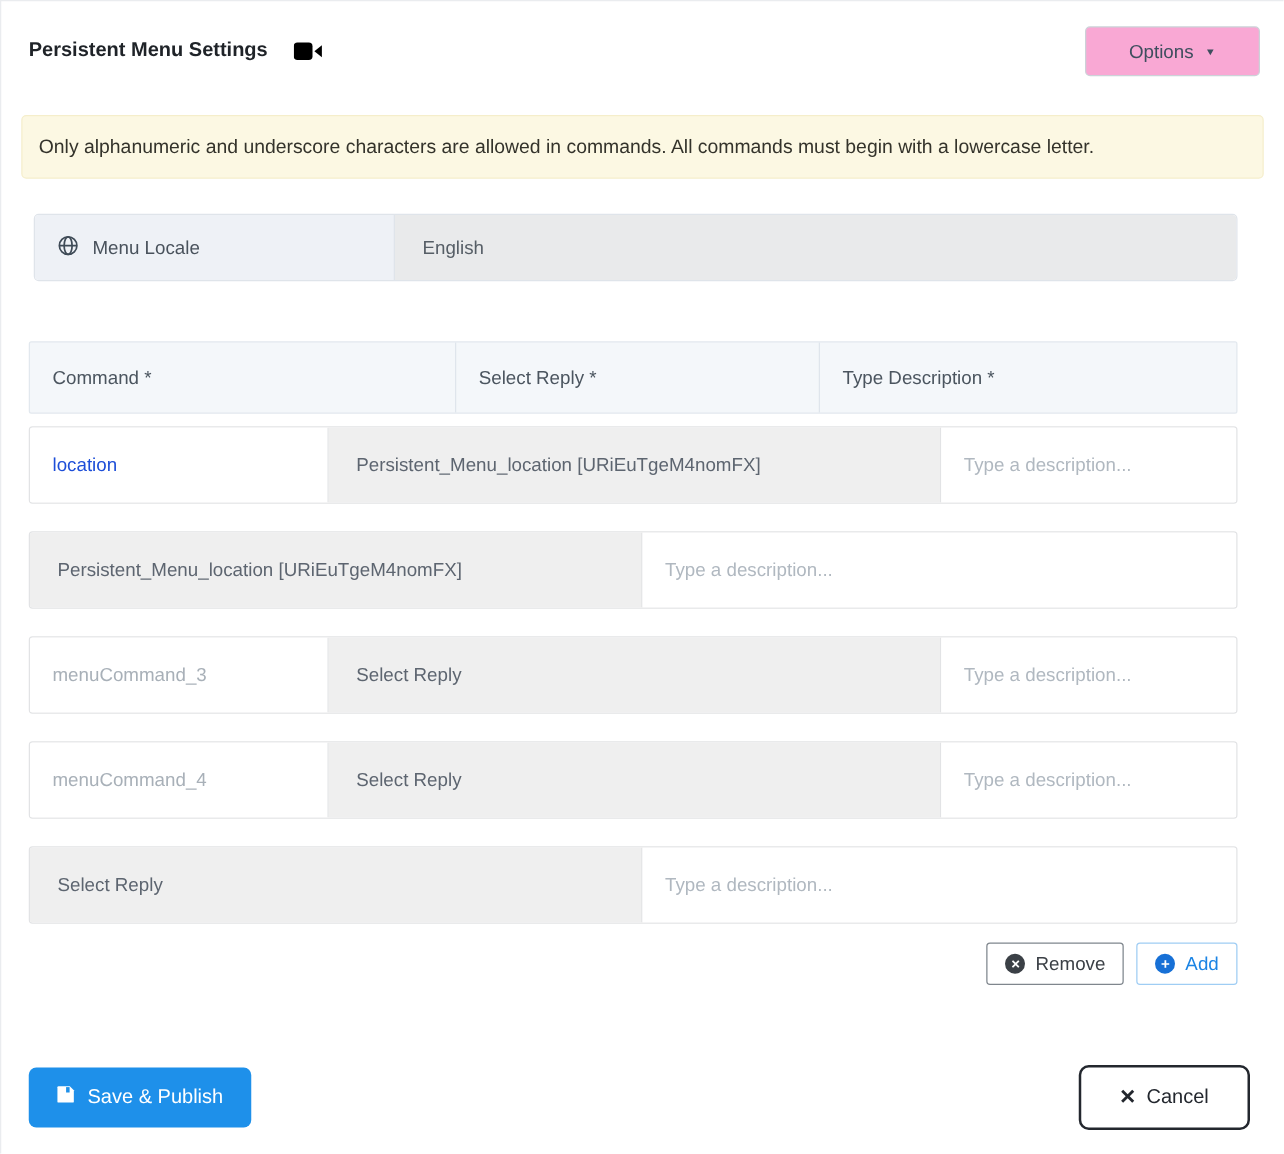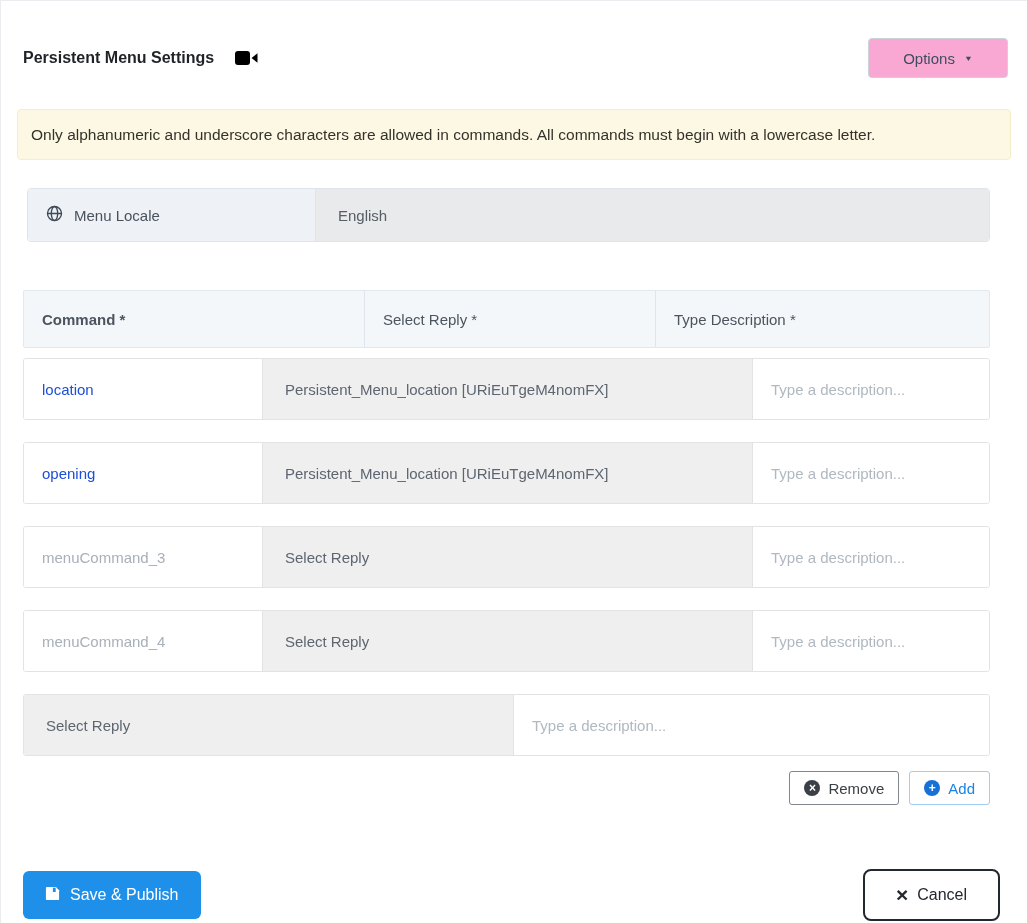--- a/index.html
+++ b/index.html
@@ -8,21 +8,21 @@
     width: 1027px; height: 923px;
     font-family: "Liberation Sans", "DejaVu Sans", sans-serif;
     color: #212529;
     overflow: hidden;
   }
   .card {
     width: 1027px; height: 923px;
     border-left: 1px solid #eaecef;
     border-top: 1px solid #eaecef;
     background: #fff;
-    padding-top: 37px;
+    padding-top: 20px;
   }
 
   
   .hdr { display: flex; align-items: center; height: 40px; padding: 0 19px 0 22px; }
   .title { font-size: 16px; font-weight: 700; color: #1f2328; }
   .camera { margin-left: 21px; display: flex; align-items: center; }
   .btn-options {
     margin-left: auto; width: 140px; height: 40px;
     background: #f9a8d4; border: 1px solid #ccd2d8; border-radius: 4px;
     color: #3e4e5e; font-size: 15px; font-family: inherit;
@@ -58,21 +58,21 @@
   }
 
   
   .thead {
     margin: 48px 37px 0 22px; height: 58px; display: flex; align-items: stretch;
     background: var(--header-bg, #f4f7fa);
     border: 1px solid #e2e8ee; border-radius: 2px;
     font-size: 15px; color: #4b555f;
   }
   .th { display: flex; align-items: center; padding-left: 18px; }
-  .th1 { width: 340px; font-weight: bold; }
+  .th1 { width: 340px; }
   .th2 { width: 291px; border-left: 1px solid #dfe5ec; }
   .th3 { flex: 1; border-left: 1px solid #dfe5ec; }
 
   
   .trow {
     margin: 22px 37px 0 22px; height: 62px; display: flex;
     border: 1px solid #e2e3e5; border-radius: 3px; overflow: hidden; background: #fff;
   }
   .trow.first { margin-top: 10px; }
   .cell-cmd { width: 239px; border-right: 1px solid #e2e3e5; background: #fff; }
@@ -167,21 +167,20 @@
     <div class="th th3">Type Description *</div>
   </div>
 
   <div class="trow first">
     <div class="cell-cmd"><input value="location" placeholder="" style=""></div>
     <div class="cell-reply">Persistent_Menu_location [URiEuTgeM4nomFX]</div>
     <div class="cell-desc"><input value="" placeholder="Type a description..." style=""></div>
   </div>
 
   <div class="trow">
-    <div class="cell-cmd"><input value="opening" placeholder="" style=""></div>
     <div class="cell-reply">Persistent_Menu_location [URiEuTgeM4nomFX]</div>
     <div class="cell-desc"><input value="" placeholder="Type a description..." style=""></div>
   </div>
 
   <div class="trow">
     <div class="cell-cmd"><input value="" placeholder="menuCommand_3" style=""></div>
     <div class="cell-reply">Select Reply</div>
     <div class="cell-desc"><input value="" placeholder="Type a description..." style=""></div>
   </div>
 

